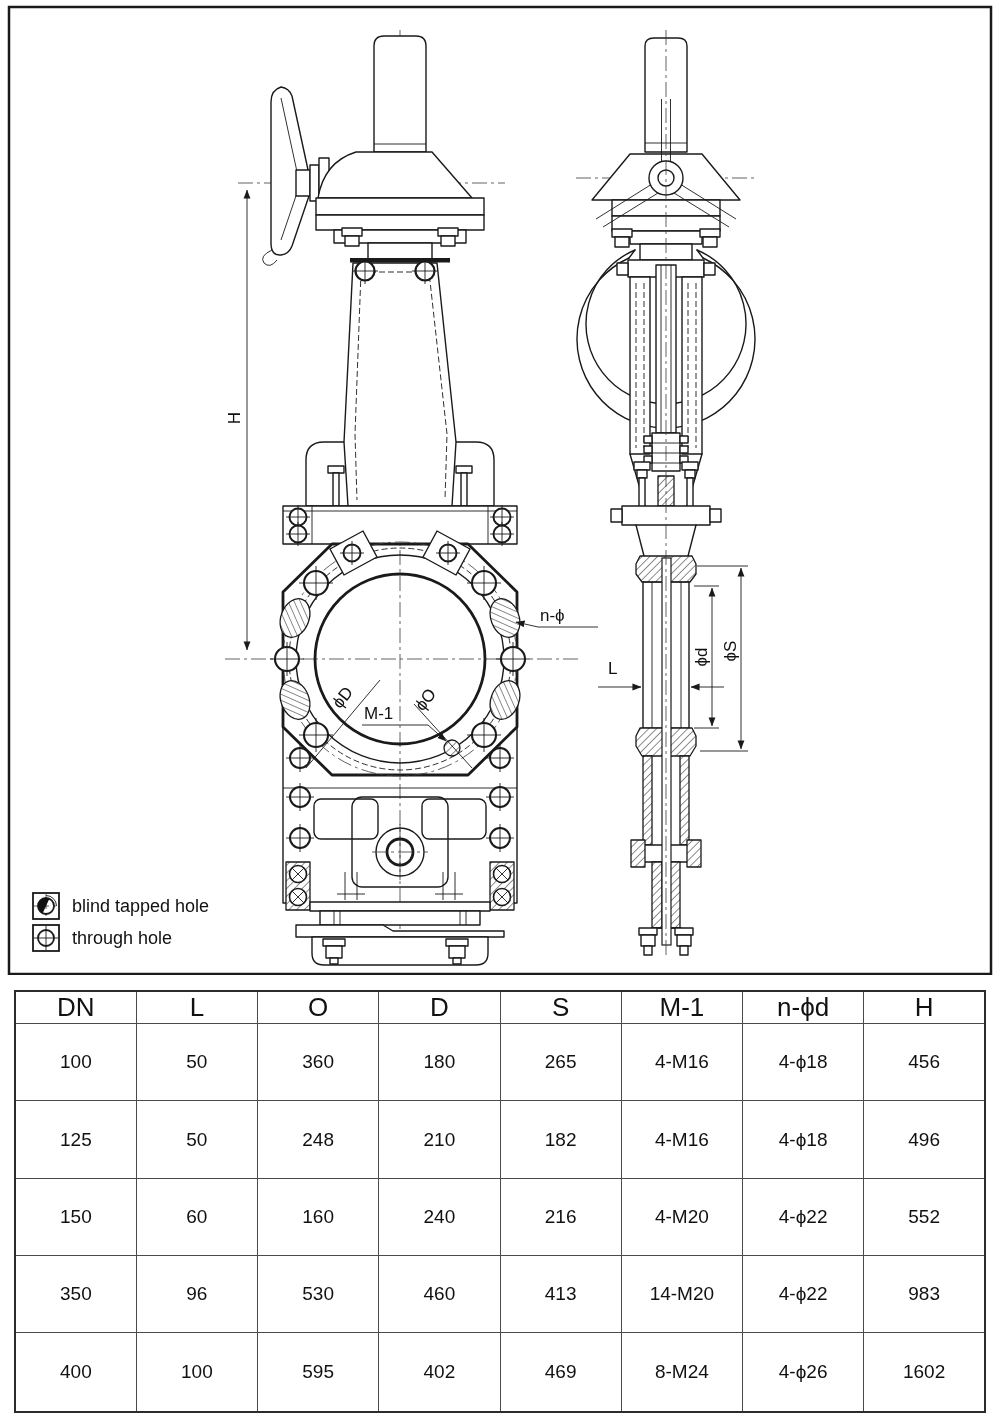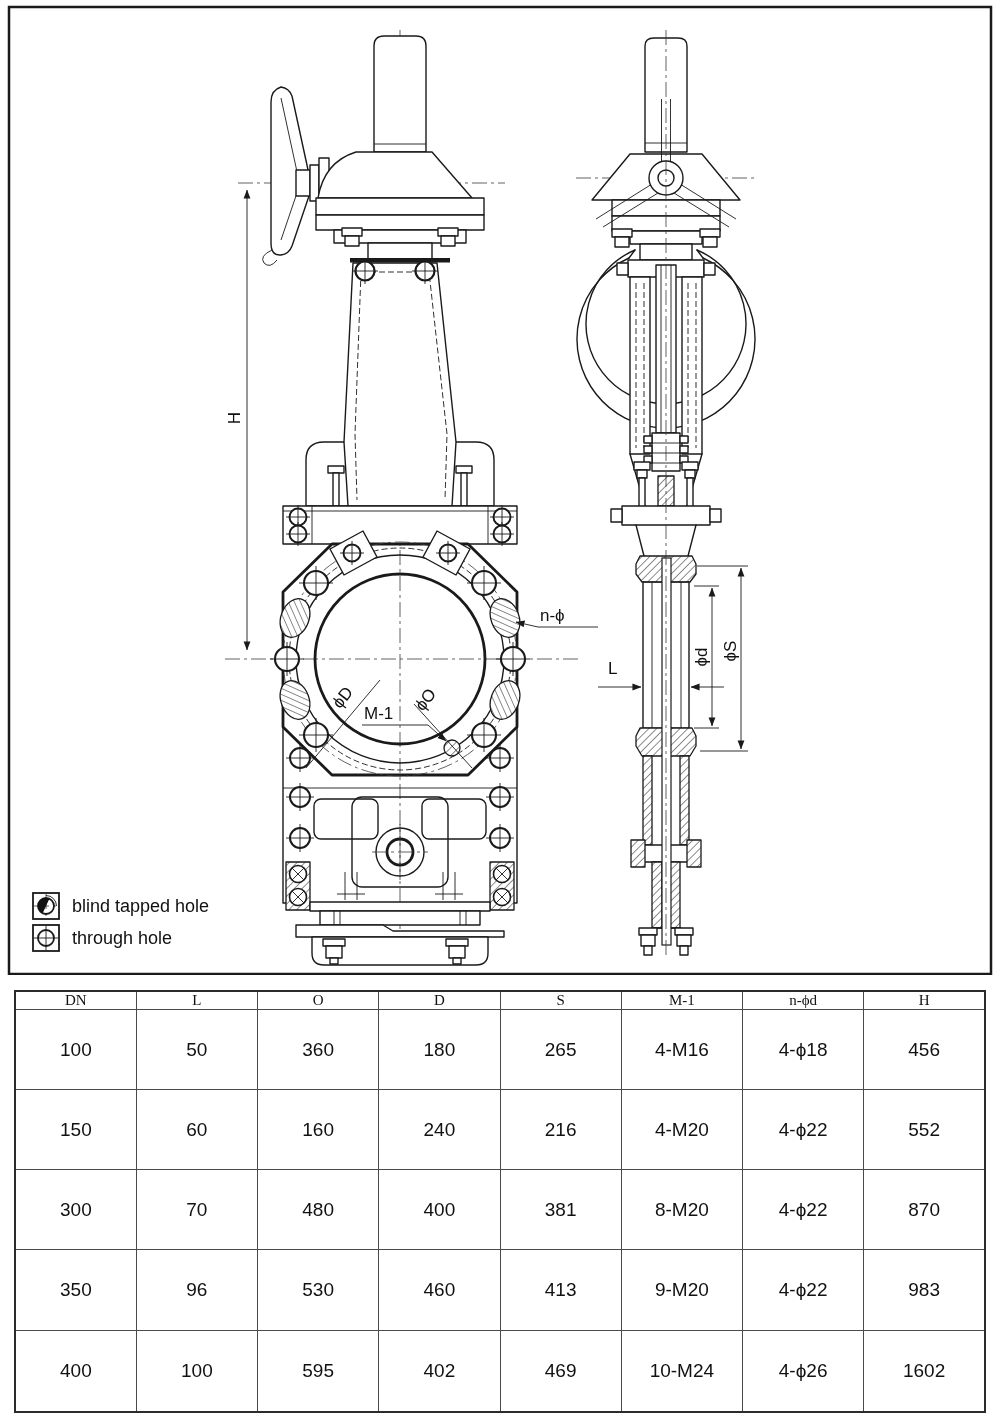--- a/index.html
+++ b/index.html
@@ -12,21 +12,21 @@
   .ds{fill:none;stroke:#1a1a1a;stroke-width:0.9;stroke-dasharray:6 3;}
   .ht{fill:url(#hatch);stroke:#1a1a1a;stroke-width:1.3;stroke-linejoin:round;}
   .dm{fill:none;stroke:#1a1a1a;stroke-width:0.9;}
   .lbl{font-family:"Liberation Sans",sans-serif;font-size:17px;fill:#111;}
   .lgd{font-family:"Liberation Sans",sans-serif;font-size:18px;fill:#111;}
   .table-wrap{position:absolute;left:14px;top:990px;width:972px;height:423px;}
   table.dims{width:100%;height:100%;border-collapse:collapse;table-layout:fixed;
     font-family:"Liberation Sans",sans-serif;font-size:19px;color:#111;
     border:2px solid #2b2b2b;}
   table.dims th,table.dims td{border:1px solid #4a4a4a;text-align:center;vertical-align:middle;font-weight:400;padding:0;}
-  table.dims th{font-size:15px;font-family:Liberation Serif, serif;}
+  table.dims th{font-size:26px;}
 </style>
 </head>
 <body>
 
 <div class="sheet">
 
 <svg width="1000" height="975" viewBox="0 0 1000 975">
   <defs>
     <pattern id="hatch" width="5.5" height="5.5" patternUnits="userSpaceOnUse" patternTransform="rotate(45)">
       <rect width="5.5" height="5.5" fill="#fff"></rect>
@@ -334,56 +334,56 @@
             <td>100</td>
             <td>50</td>
             <td>360</td>
             <td>180</td>
             <td>265</td>
             <td>4-M16</td>
             <td>4-ϕ18</td>
             <td>456</td>
           </tr>
           <tr>
+            <td>125</td>
+            <td>50</td>
+            <td>248</td>
+            <td>210</td>
+            <td>182</td>
+            <td>4-M16</td>
+            <td>4-ϕ18</td>
+            <td>496</td>
+          </tr>
+          <tr>
             <td>150</td>
             <td>60</td>
             <td>160</td>
             <td>240</td>
             <td>216</td>
             <td>4-M20</td>
             <td>4-ϕ22</td>
             <td>552</td>
           </tr>
           <tr>
-            <td>300</td>
-            <td>70</td>
-            <td>480</td>
-            <td>400</td>
-            <td>381</td>
-            <td>8-M20</td>
-            <td>4-ϕ22</td>
-            <td>870</td>
-          </tr>
-          <tr>
             <td>350</td>
             <td>96</td>
             <td>530</td>
             <td>460</td>
             <td>413</td>
-            <td>9-M20</td>
+            <td>14-M20</td>
             <td>4-ϕ22</td>
             <td>983</td>
           </tr>
           <tr>
             <td>400</td>
             <td>100</td>
             <td>595</td>
             <td>402</td>
             <td>469</td>
-            <td>10-M24</td>
+            <td>8-M24</td>
             <td>4-ϕ26</td>
             <td>1602</td>
           </tr>
         </tbody>
   </table>
 </div>
 
 </div>
 
 </body></html>

